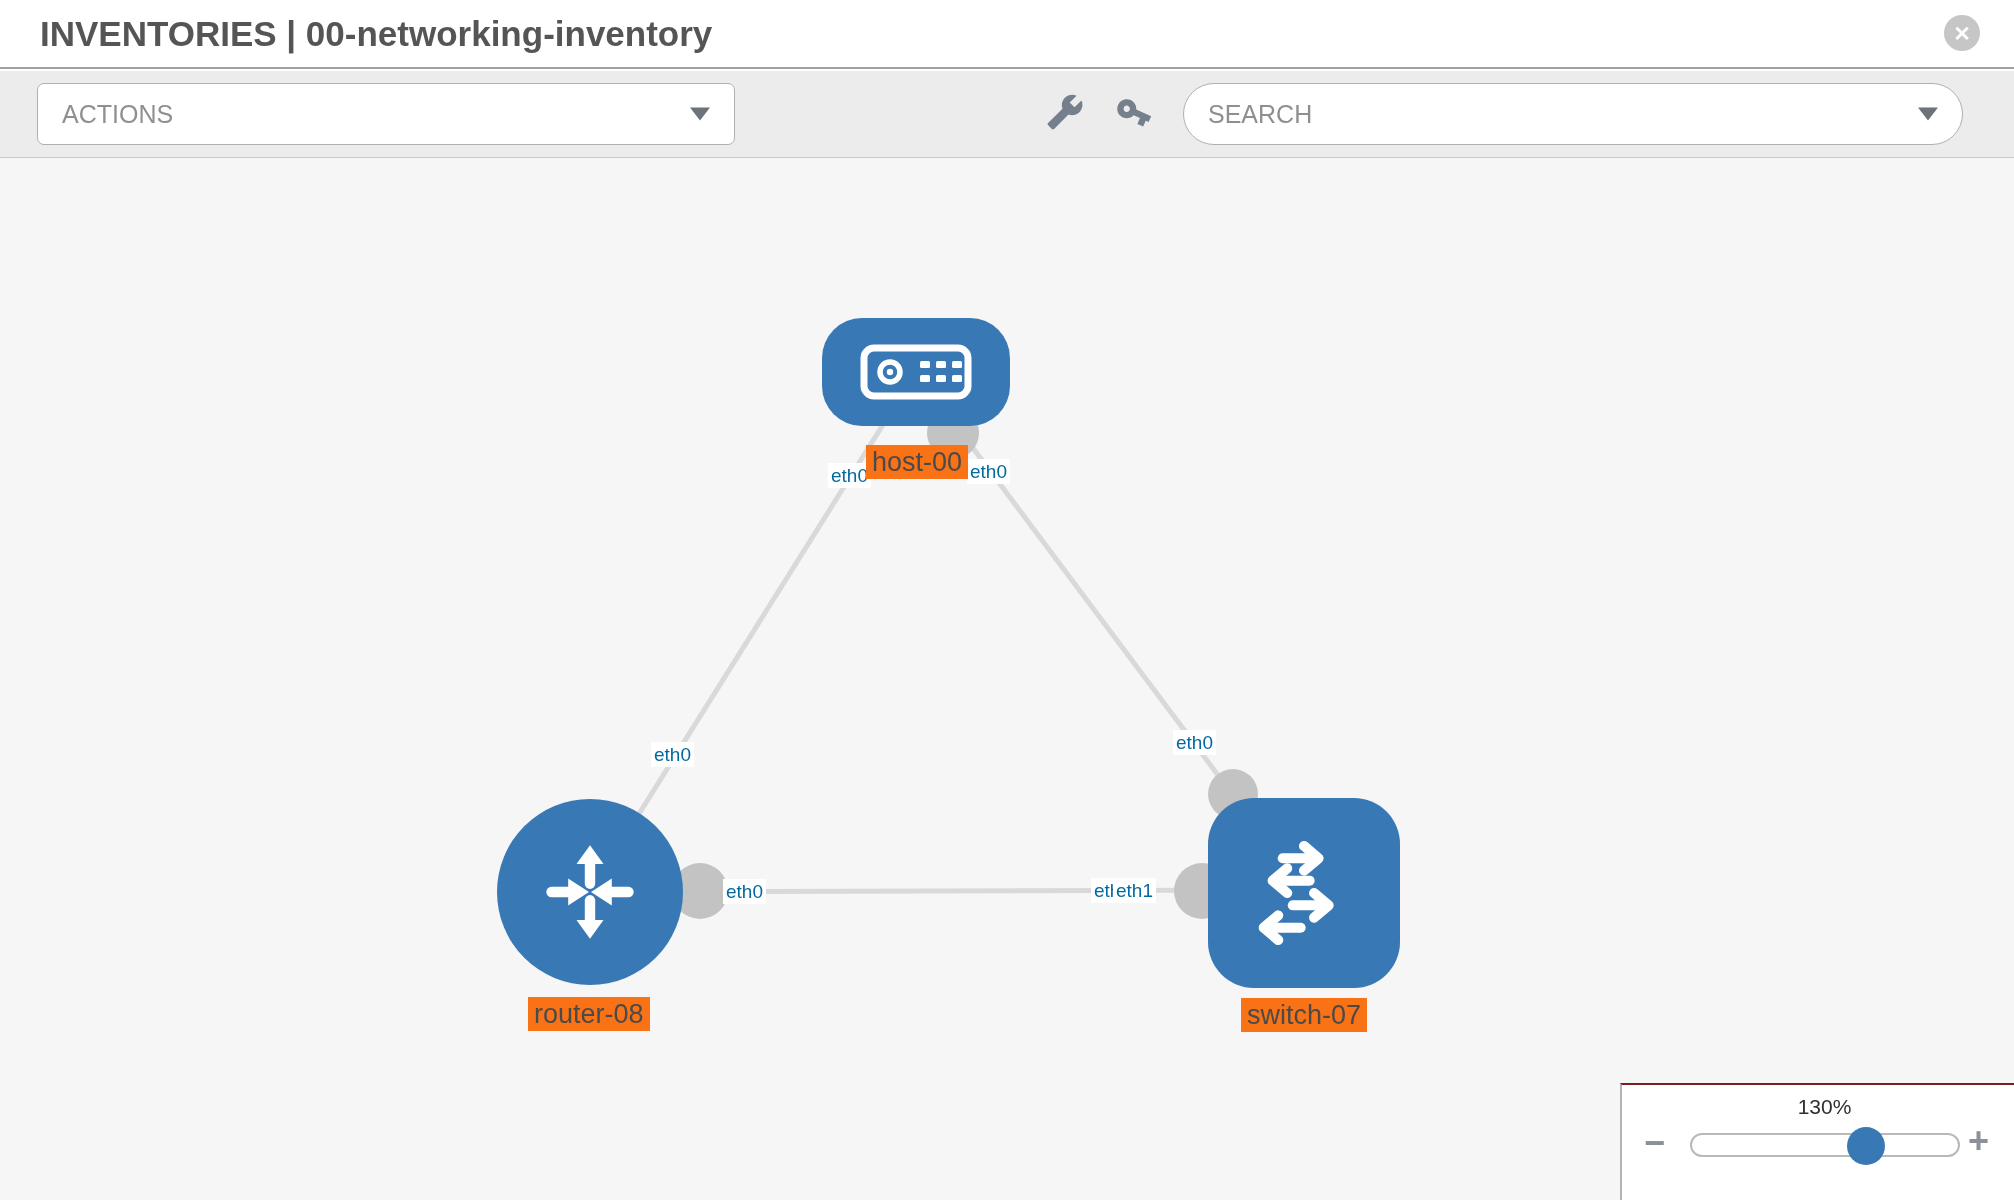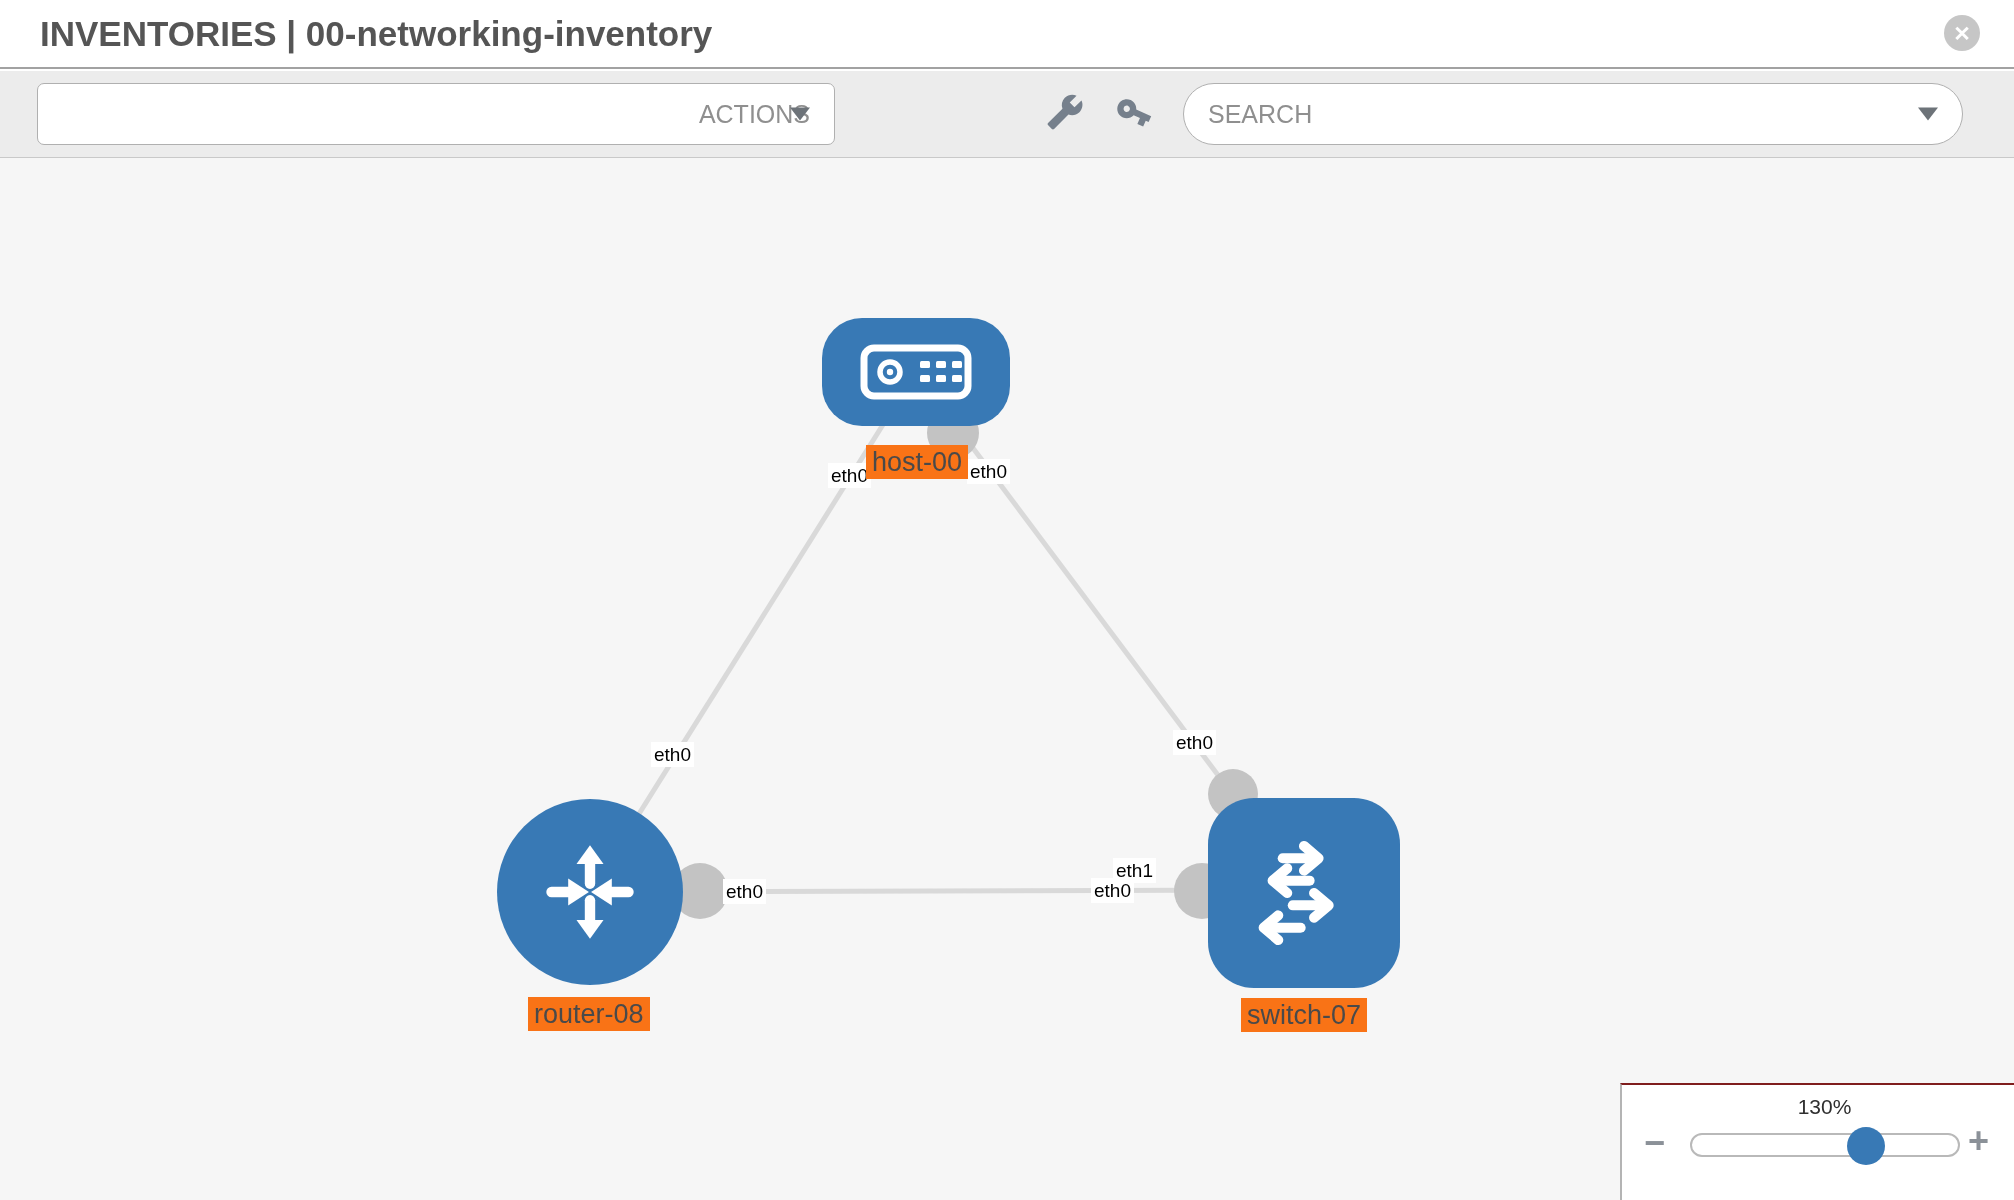--- a/index.html
+++ b/index.html
@@ -16,35 +16,35 @@
 
   
   .toolbar{position:absolute;left:0;top:71px;width:2014px;height:87px;background:#ececec;
            border-bottom:1px solid #c9c9c9;box-sizing:border-box;}
   .select{position:absolute;top:12px;height:62px;background:#fff;border:1px solid #b0b0b0;
           border-radius:7px;box-sizing:border-box;display:flex;align-items:center;
           padding:0 24px;color:#8f8f8f;font-size:25px;cursor:pointer;}
   .caret{position:absolute;right:24px;top:50%;transform:translateY(-50%);width:0;height:0;
          border-left:10px solid transparent;border-right:10px solid transparent;
          border-top:13px solid #6d7379;}
-  #actions-select{left:37px;width:798px;justify-content:flex-end;}
+  #actions-select{left:37px;width:698px;}
   #search-select{left:1183px;width:780px;border-radius:31px;}
   .tool-icon{position:absolute;top:22px;width:38px;height:38px;cursor:pointer;}
   #wrench-btn{left:1046px;}
   #key-btn{left:1115px;}
 
   
   .canvas{position:absolute;left:0;top:158px;width:2014px;height:1042px;background:#f6f6f6;}
   svg.topo{position:absolute;left:0;top:0;}
   .node{position:absolute;background:#3879b5;display:flex;align-items:center;justify-content:center;
         cursor:pointer;}
   #node-host{left:822px;top:160px;width:188px;height:108px;border-radius:40px;}
   #node-router{left:497px;top:641px;width:186px;height:186px;border-radius:50%;}
   #node-switch{left:1208px;top:640px;width:192px;height:190px;border-radius:46px;}
-  .chip{position:absolute;background:#fff;color:#000000;font-size:19px;line-height:23px;
+  .chip{position:absolute;background:#fff;color:#0369a1;font-size:19px;line-height:23px;
         padding:1px 3px;white-space:nowrap;}
   .nodelabel{position:absolute;background:#f97316;color:#4a4a4a;font-size:27px;line-height:32px;
              padding:1px 6px;white-space:nowrap;}
 
   
   .zoom-panel{position:absolute;left:1620px;top:1083px;width:407px;height:117px;background:#fff;
               border-left:2px solid #b4b4b4;border-top:2px solid #7f1d1d;box-sizing:border-box;}
   .zoom-level{position:absolute;left:0;top:10px;width:100%;text-align:center;
               font-size:21px;color:#2f2f2f;}
   .zoom-btn{position:absolute;font-size:36px;line-height:36px;color:#8b9198;font-weight:bold;
@@ -151,21 +151,21 @@
       </g>
     </svg>
   </div>
 
   <div class="chip" style="left:828px;top:305px">eth0</div>
   <div class="chip" style="left:967px;top:301px">eth0</div>
   <div class="chip" style="left:651px;top:584px">eth0</div>
   <div class="chip" style="left:1173px;top:572px">eth0</div>
   <div class="chip" style="left:723px;top:721px">eth0</div>
   <div class="chip" style="left:1091px;top:720px">eth0</div>
-  <div class="chip" style="left:1113px;top:700px">eth1</div>
+  <div class="chip" style="left:1113px;top:720px">eth1</div>
 
   <div class="nodelabel" style="left:866px;top:287px">host-00</div>
   <div class="nodelabel" style="left:528px;top:839px">router-08</div>
   <div class="nodelabel" style="left:1241px;top:840px">switch-07</div>
 </div>
 
 <div class="zoom-panel">
   <div class="zoom-level">130%</div>
   <div class="zoom-btn zoom-minus">
     <span>−</span>

